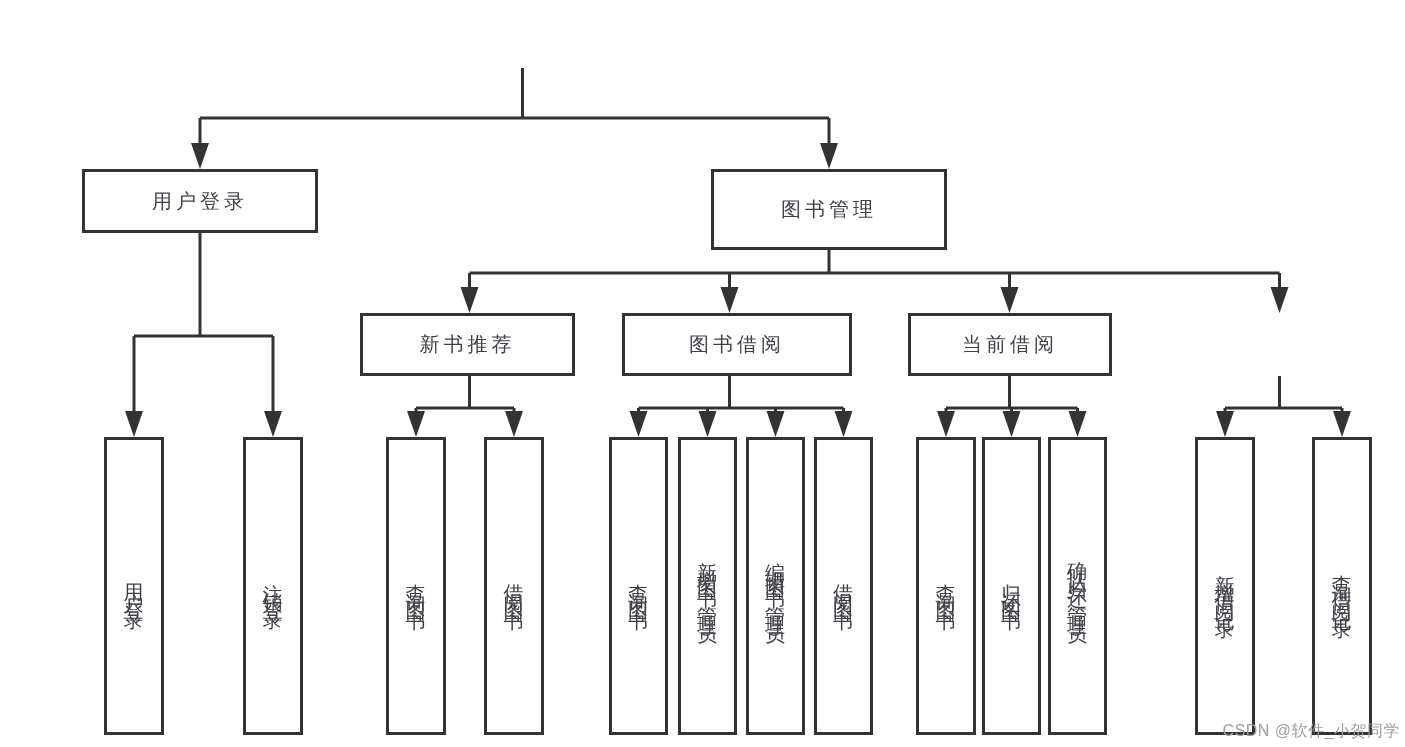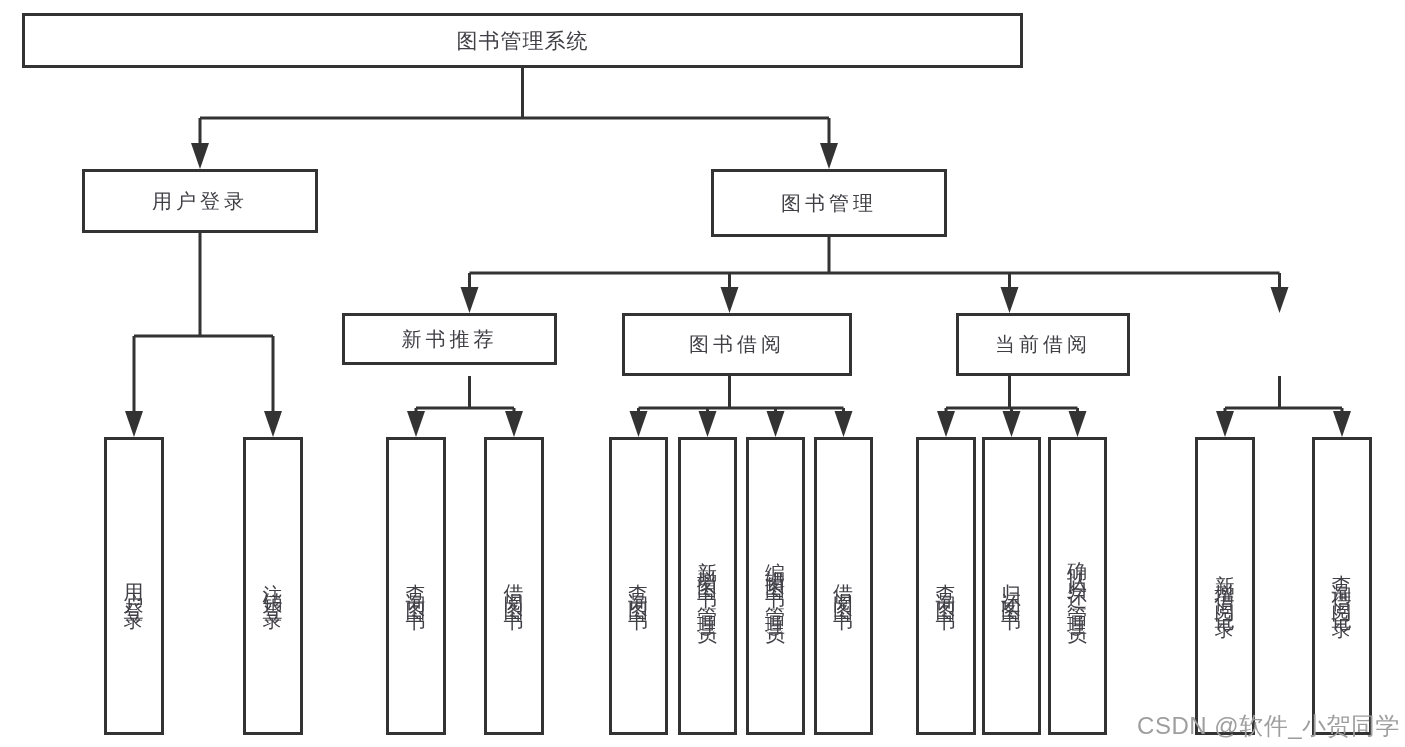--- a/index.html
+++ b/index.html
@@ -55,21 +55,21 @@
     writing-mode: vertical-rl;
     text-orientation: mixed;
     font-size: 20px;
     letter-spacing: 9px;
     line-height: 1;
   }
   .watermark {
     position: absolute;
     right: 5px;
     bottom: 5px;
-    font-size: 24px;
+    font-size: 16px;
     color: #9e9e9e;
     letter-spacing: 0.5px;
     z-index: 5;
     white-space: nowrap;
   }
 </style>
 </head>
 <body>
 
 <div class="canvas">
@@ -124,38 +124,35 @@
     <polygon points="698.5,411 716.5,411 707.5,437"></polygon>
     <polygon points="766.5,411 784.5,411 775.5,437"></polygon>
     <polygon points="834.5,411 852.5,411 843.5,437"></polygon>
     <polygon points="937,411 955,411 946,437"></polygon>
     <polygon points="1002.5,411 1020.5,411 1011.5,437"></polygon>
     <polygon points="1068.5,411 1086.5,411 1077.5,437"></polygon>
     <polygon points="1216,411 1234,411 1225,437"></polygon>
     <polygon points="1333,411 1351,411 1342,437"></polygon>
   </svg>
 
-  <div class="node root-box" style="left:22px;top:13px;width:1001px;height:55px">
-    <span>图书管理系统</span>
-  </div>
 
   <div class="node h-box" style="left:82px;top:169px;width:236px;height:64px">
     <span>用户登录</span>
   </div>
-  <div class="node h-box" style="left:711px;top:169px;width:236px;height:68px">
+  <div class="node h-box" style="left:711px;top:169px;width:236px;height:81px">
     <span>图书管理</span>
   </div>
 
-  <div class="node h-box" style="left:342px;top:313px;width:215px;height:52px">
+  <div class="node h-box" style="left:360px;top:313px;width:215px;height:63px">
     <span>新书推荐</span>
   </div>
   <div class="node h-box" style="left:622px;top:313px;width:230px;height:63px">
     <span>图书借阅</span>
   </div>
-  <div class="node h-box" style="left:956px;top:313px;width:174px;height:63px">
+  <div class="node h-box" style="left:908px;top:313px;width:204px;height:63px">
     <span>当前借阅</span>
   </div>
 
   <div class="node v-box" style="left:104px;top:437px;width:60px;height:298px">
     <span>用户登录</span>
   </div>
   <div class="node v-box" style="left:243px;top:437px;width:60px;height:298px">
     <span>注销登录</span>
   </div>
 

